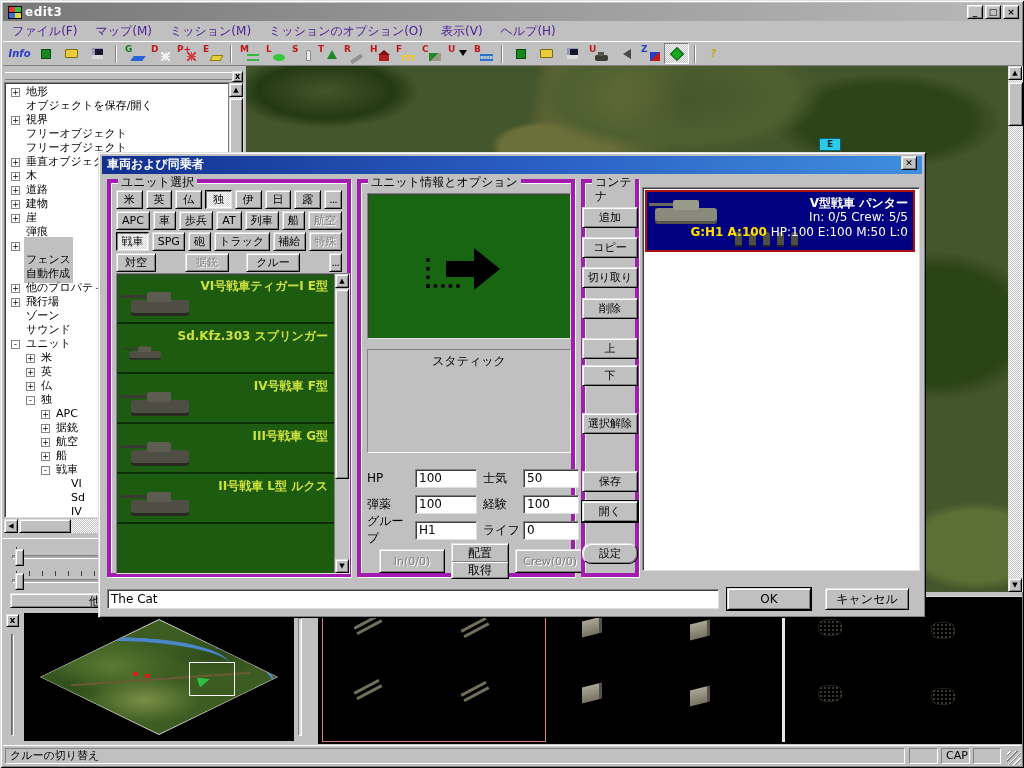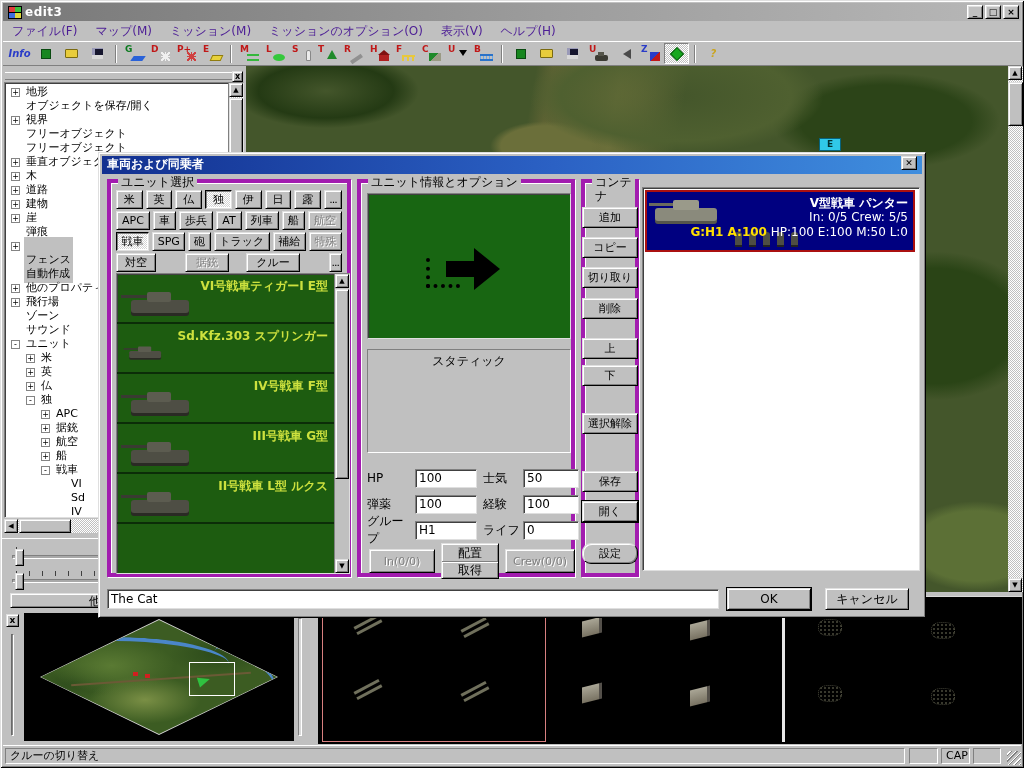--- a/index.html
+++ b/index.html
@@ -167,21 +167,21 @@
  border-color:#808080 #dfdfdf #dfdfdf #808080;box-shadow:inset 1px 1px 0 #404040}
 .big-arrow{position:absolute;left:70px;top:52px;width:70px;height:46px}
 .ba-shaft{position:absolute;left:8px;top:15px;width:30px;height:16px;background:#000}
 .ba-head{position:absolute;left:36px;top:2px;width:0;height:0;border:21px solid transparent;border-left:26px solid #000;border-right:0}
 .ba-trail{position:absolute;left:-12px;top:12px;width:34px;height:30px;border-left:4px dotted #000;border-bottom:4px dotted #000}
 .staticbox{position:absolute;left:6px;top:166px;width:204px;height:104px;border:1px solid;border-color:#808080 #fff #fff #808080;text-align:center;font-size:12px;padding-top:3px}
 .fields{position:absolute;left:6px;top:282px;width:208px;display:grid;grid-template-columns:48px 62px 6px 40px 56px;grid-auto-rows:26px;align-items:center}
 .flabel{font-size:12px}
 .finput{height:19px;background:#fff;border:1px solid;border-color:#808080 #dfdfdf #dfdfdf #808080;box-shadow:inset 1px 1px 0 #404040;
  font-size:12px;padding:0 3px;font-family:inherit;width:100%}
-.info-btns{position:absolute;left:8px;top:360px;width:206px;height:36px}
+.info-btns{position:absolute;left:18px;top:360px;width:206px;height:36px}
 #in-btn{position:absolute;left:0;top:6px;width:66px;height:24px;font-size:11px}
 #place-btn{position:absolute;left:72px;top:0;width:58px;height:36px;font-size:12px;line-height:16px;padding:0}
 #place-btn span{display:block}
 #place-btn span+span{border-top:1px solid #808080;box-shadow:0 1px 0 #fff inset}
 #crew-btn{position:absolute;left:136px;top:6px;width:70px;height:24px;font-size:11px}
 #grp-cont{left:482px;top:26px;width:58px;height:398px}
 #cbtns{position:absolute;left:0;top:0;width:828px;height:466px;pointer-events:none}
 .cbtn{position:absolute;left:483px;width:56px;height:21px;font-size:11px;padding:0;pointer-events:auto}
 #clist{position:absolute;left:543px;top:34px;width:278px;height:384px;background:#fff;border:1px solid;
  border-color:#808080 #dfdfdf #dfdfdf #808080;box-shadow:inset 1px 1px 0 #404040}

